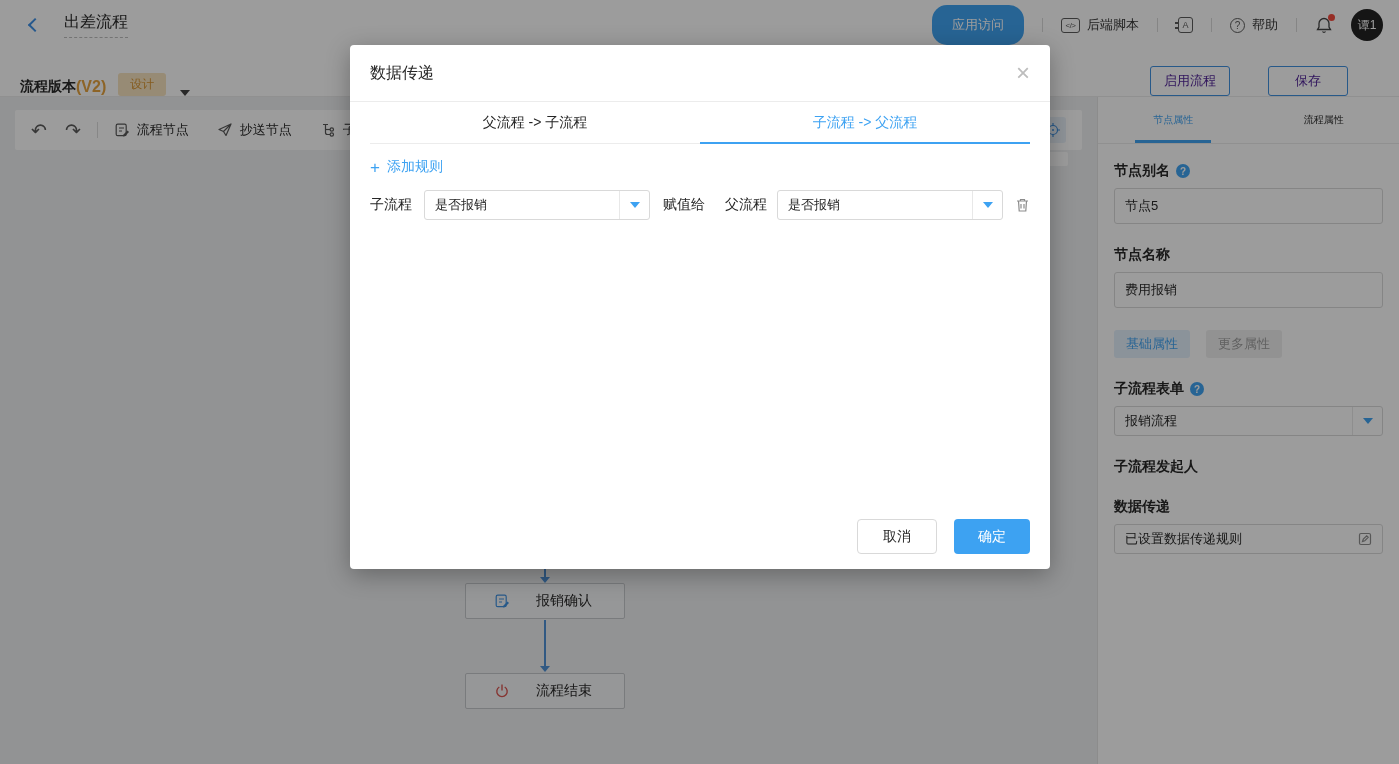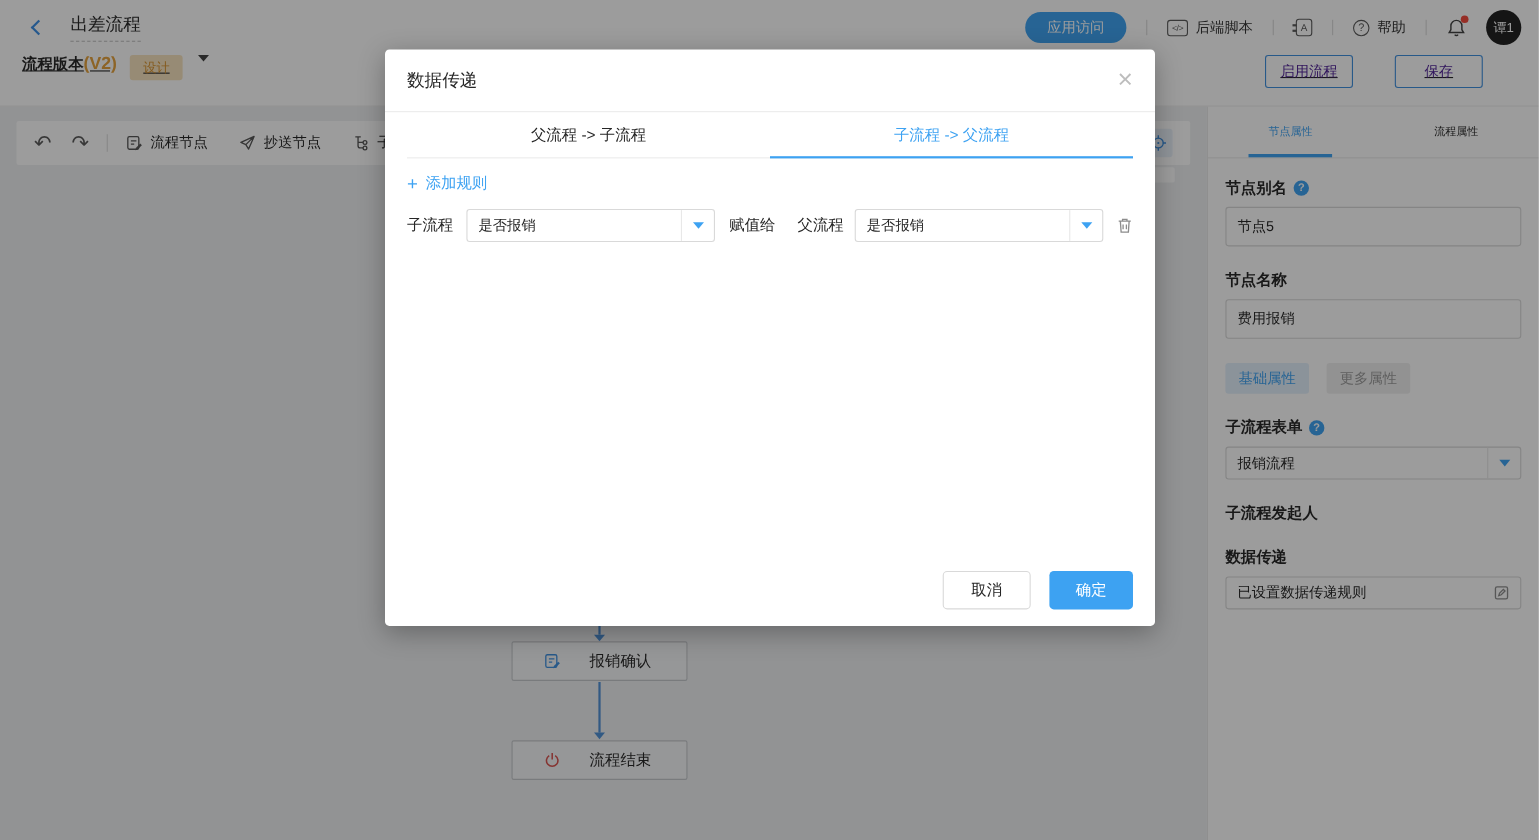--- a/index.html
+++ b/index.html
@@ -9,39 +9,39 @@
     font-family:"Liberation Sans","DejaVu Sans",sans-serif;
     color:#262626;
   }
   
   .topbar { position:absolute; top:0; left:0; right:0; height:50px; background:#fff;
             display:flex; align-items:center; padding:0 16px; }
   .back-chevron { width:10px; height:10px; border-left:2px solid #3A8EE6; border-bottom:2px solid #3A8EE6;
                   transform:rotate(45deg); margin-left:14px; cursor:pointer; }
   .page-title { font-size:16px; margin-left:24px; padding-bottom:4px; border-bottom:1px dashed #bdbdbd; }
   .topbar-right { margin-left:auto; display:flex; align-items:center; }
-  .pill-btn { height:28px; padding:0 20px; border-radius:15px; background:#3DA2F2; color:#fff;
+  .pill-btn { height:40px; padding:0 20px; border-radius:15px; background:#3DA2F2; color:#fff;
               font-size:13px; display:flex; align-items:center; border:none; cursor:pointer; }
   .v-divider { width:1px; height:14px; background:#d9d9d9; margin:0 18px; }
   .top-item { display:flex; align-items:center; gap:7px; font-size:13px; color:#333; cursor:pointer; }
   .code-icon { width:19px; height:15px; border:1px solid #595959; border-radius:3px; color:#595959;
                font-size:8px; letter-spacing:-0.5px; display:flex; align-items:center; justify-content:center; }
   .book-icon { position:relative; width:15px; height:16px; border:1px solid #595959; border-radius:3px;
                font-size:9px; color:#595959; display:flex; align-items:center; justify-content:center; margin-left:2px; }
   .book-icon::before { content:''; position:absolute; left:-4px; top:4px; width:4px; height:1.5px;
                        background:#595959; box-shadow:0 5px 0 #595959; }
   .help-icon { width:15px; height:15px; border:1px solid #595959; border-radius:50%; color:#595959;
                font-size:10px; display:flex; align-items:center; justify-content:center; }
   .bell-wrap { position:relative; display:flex; cursor:pointer; }
   .bell-dot { position:absolute; top:-2px; right:-2px; width:7px; height:7px; border-radius:50%; background:#F5483B; }
   .avatar { width:32px; height:32px; border-radius:50%; background:#1f1f1f; color:#fff; font-size:12px;
             display:flex; align-items:center; justify-content:center; margin-left:18px; cursor:pointer; }
   
   .secondbar { position:absolute; top:50px; left:0; right:0; height:47px; background:#fff;
-               border-bottom:1px solid #ececec; display:flex; align-items:flex-start; padding:0 51px 0 20px;text-decoration:underline; }
+               border-bottom:1px solid #ececec; display:flex; align-items:flex-end; padding:0 51px 0 20px; }
   .version-label { font-size:14px; font-weight:bold; }
   .version-value { color:#E6A23C; font-weight:bold; }
   .design-tag { background:#F7E3BE; color:#D8932F; font-size:12px; padding:3px 12px; border-radius:3px; margin-left:12px; }
   .caret-down { width:0; height:0; border-left:5px solid transparent; border-right:5px solid transparent;
                 border-top:6px solid #404040; margin-left:14px; cursor:pointer; }
   .secondbar-right { margin-left:auto; display:flex; gap:38px; }
   .outline-btn { min-width:80px; height:30px; border:1px solid #3D8FE0; color:#4c1d95; background:transparent;
                  border-radius:3px; font-size:13px; display:flex; align-items:center; justify-content:center;
                  padding:0 12px; cursor:pointer; }
   

